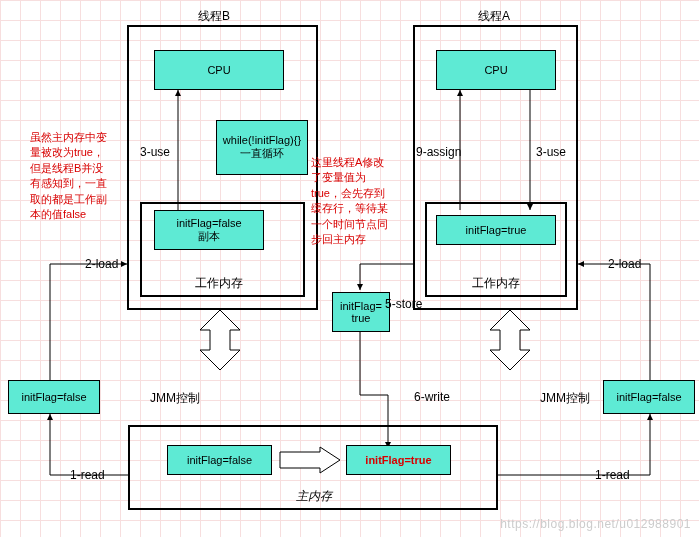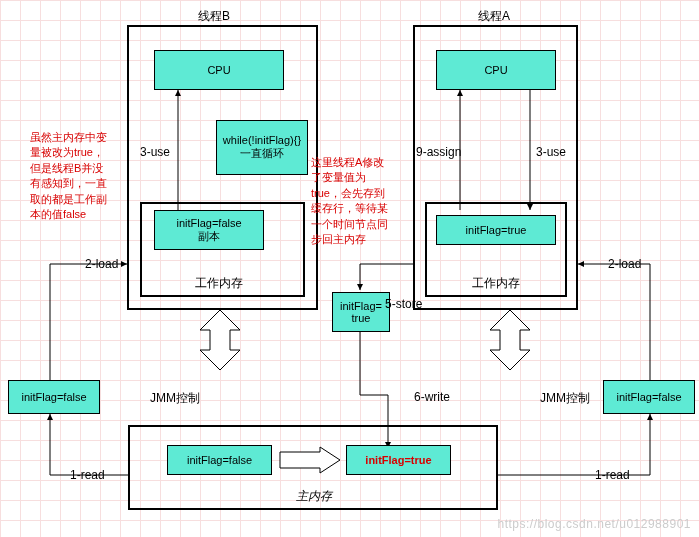--- a/index.html
+++ b/index.html
@@ -146,13 +146,13 @@
 <span class="label" style="left:150px; top:390px;">JMM控制</span>
 
 <span class="label" style="left:416px; top:145px;">9-assign</span>
 <span class="label" style="left:536px; top:145px;">3-use</span>
 <span class="label" style="left:385px; top:257px;margin-top:40px;">5-store</span>
 <span class="label" style="left:396px; top:390px;margin-left:18px;">6-write</span>
 <span class="label" style="left:608px; top:257px;">2-load</span>
 <span class="label" style="left:595px; top:468px;">1-read</span>
 <span class="label" style="left:540px; top:390px;">JMM控制</span>
 
-<div class="watermark">https://blog.csdn.net/u012988901</div>
+<div class="watermark">https://blog.blog.net/u012988901</div>
 
 </body></html>

